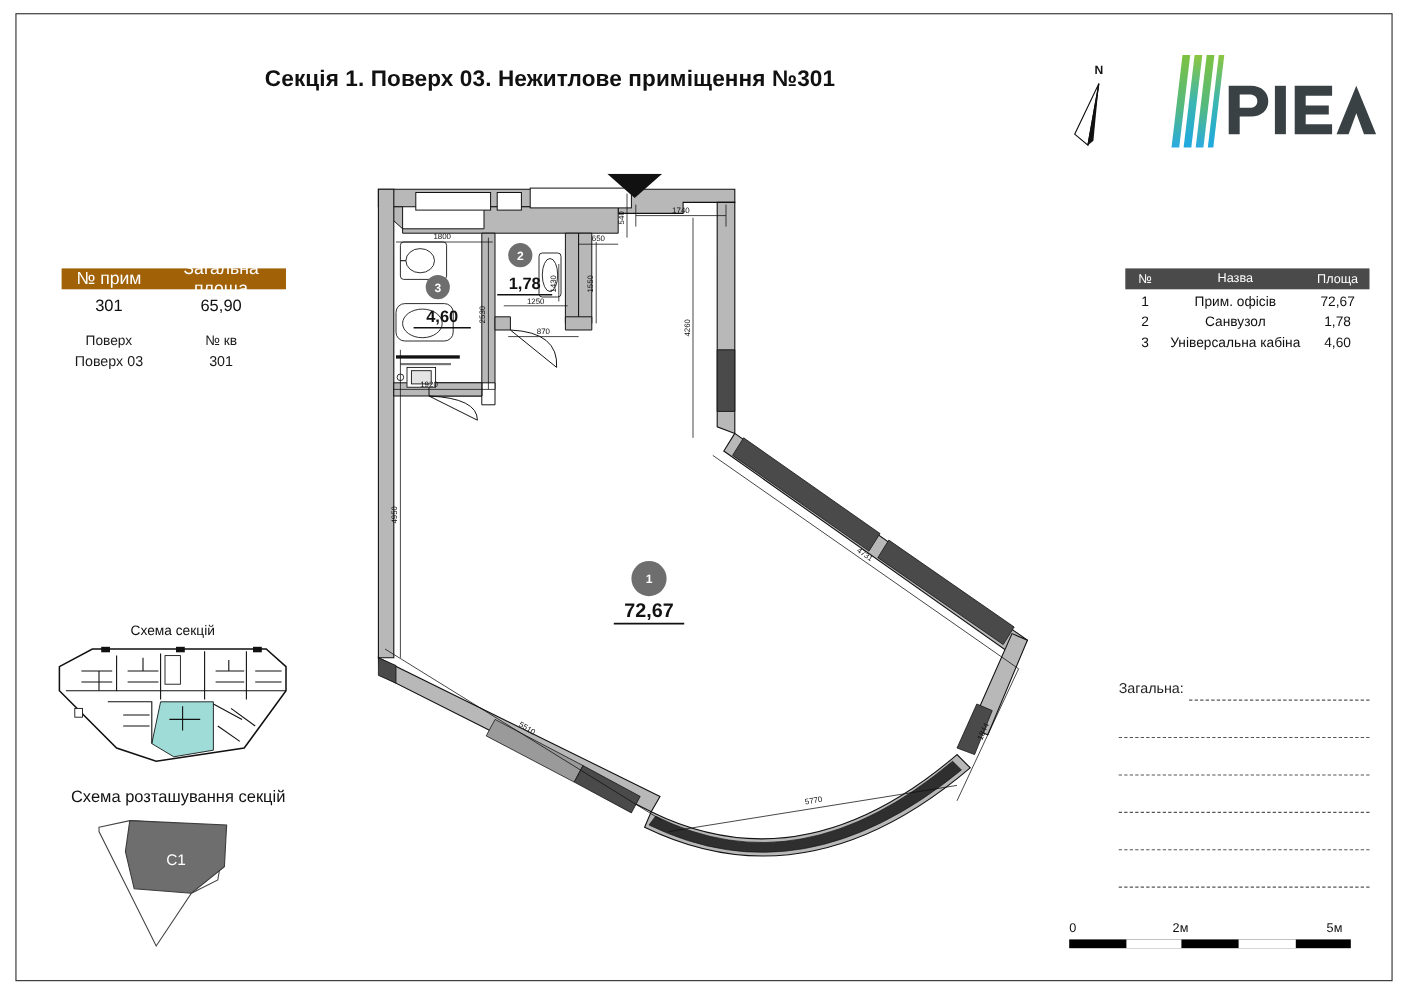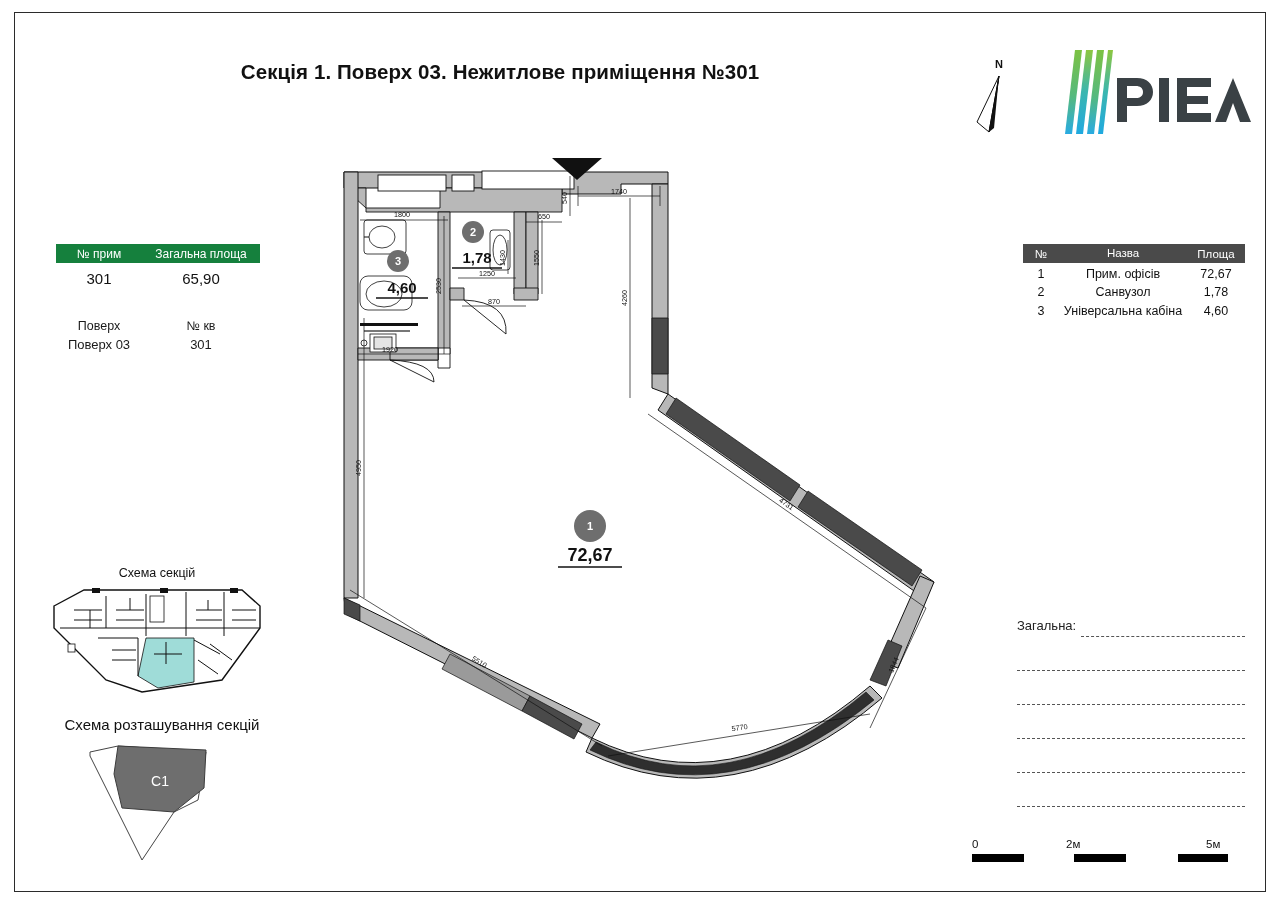--- a/index.html
+++ b/index.html
@@ -13,27 +13,27 @@
   .north{position:absolute;left:963px;top:58px;width:60px;height:86px;}
   .north .n-label{position:absolute;left:32px;top:0px;font-size:11px;font-weight:bold;color:#111;}
 
   
   .logo{position:absolute;left:1059px;top:46px;width:190px;height:92px;}
   .logo .bars{position:absolute;left:0;top:0;width:56px;height:92px;}
   .logo .wordmark{position:absolute;left:56px;top:28px;width:140px;height:52px;}
 
   
   .tbl-left{position:absolute;left:56px;top:244px;width:204px;}
-  .tbl-left .hdr{display:flex;background:#15803d;color:#fff;font-size:12px;height:19px;align-items:center;}
+  .tbl-left .hdr{display:flex;background:#a16207;color:#fff;font-size:16px;height:19px;align-items:center;}
   .tbl-left .hdr div{text-align:center;}
   .tbl-left .c1{width:86px;}
   .tbl-left .c2{width:118px;}
   .tbl-left .vals{display:flex;height:30px;align-items:center;font-size:15px;color:#111;}
   .tbl-left .vals div{text-align:center;}
-  .tbl-left .sub{display:flex;margin-top:26px;font-size:12.5px;}
+  .tbl-left .sub{display:flex;margin-top:10px;font-size:12.5px;}
   .tbl-left .sub div{text-align:center;}
   .tbl-left .sub2{display:flex;margin-top:4px;font-size:13px;}
   .tbl-left .sub2 div{text-align:center;}
 
   
   .tbl-right{position:absolute;left:1023px;top:244px;width:222px;}
   .tbl-right .hdr{display:flex;background:#4a4a4a;color:#fff;font-size:11.5px;height:19px;align-items:center;}
   .tbl-right .row{display:flex;font-size:12.5px;color:#111;padding-top:4px;align-items:flex-start;}
   .tbl-right .k{width:36px;text-align:center;}
   .tbl-right .n{width:128px;text-align:center;line-height:1.15;}

